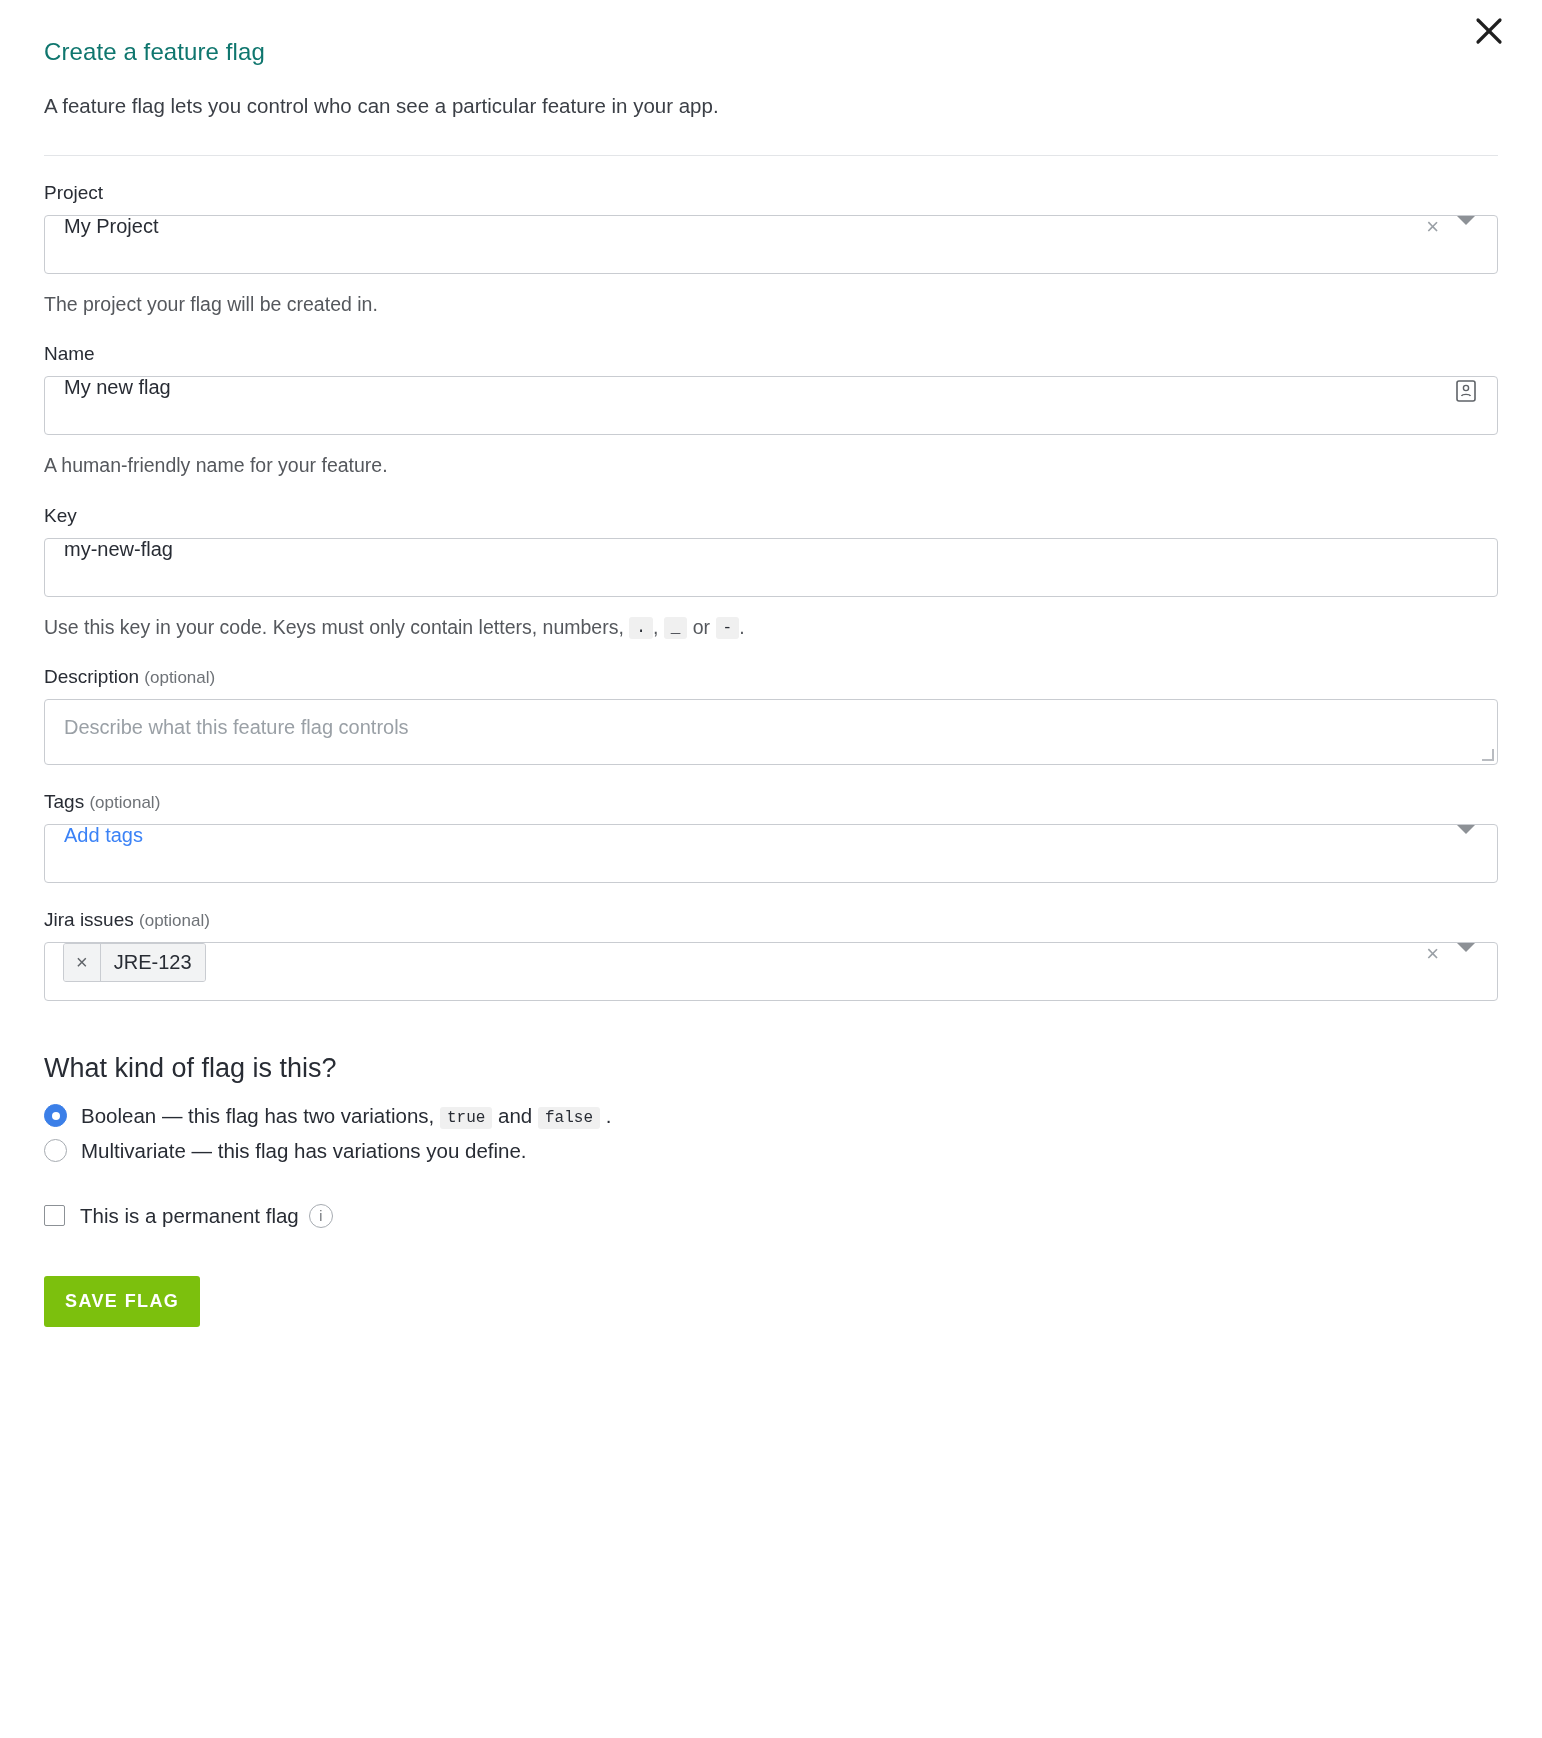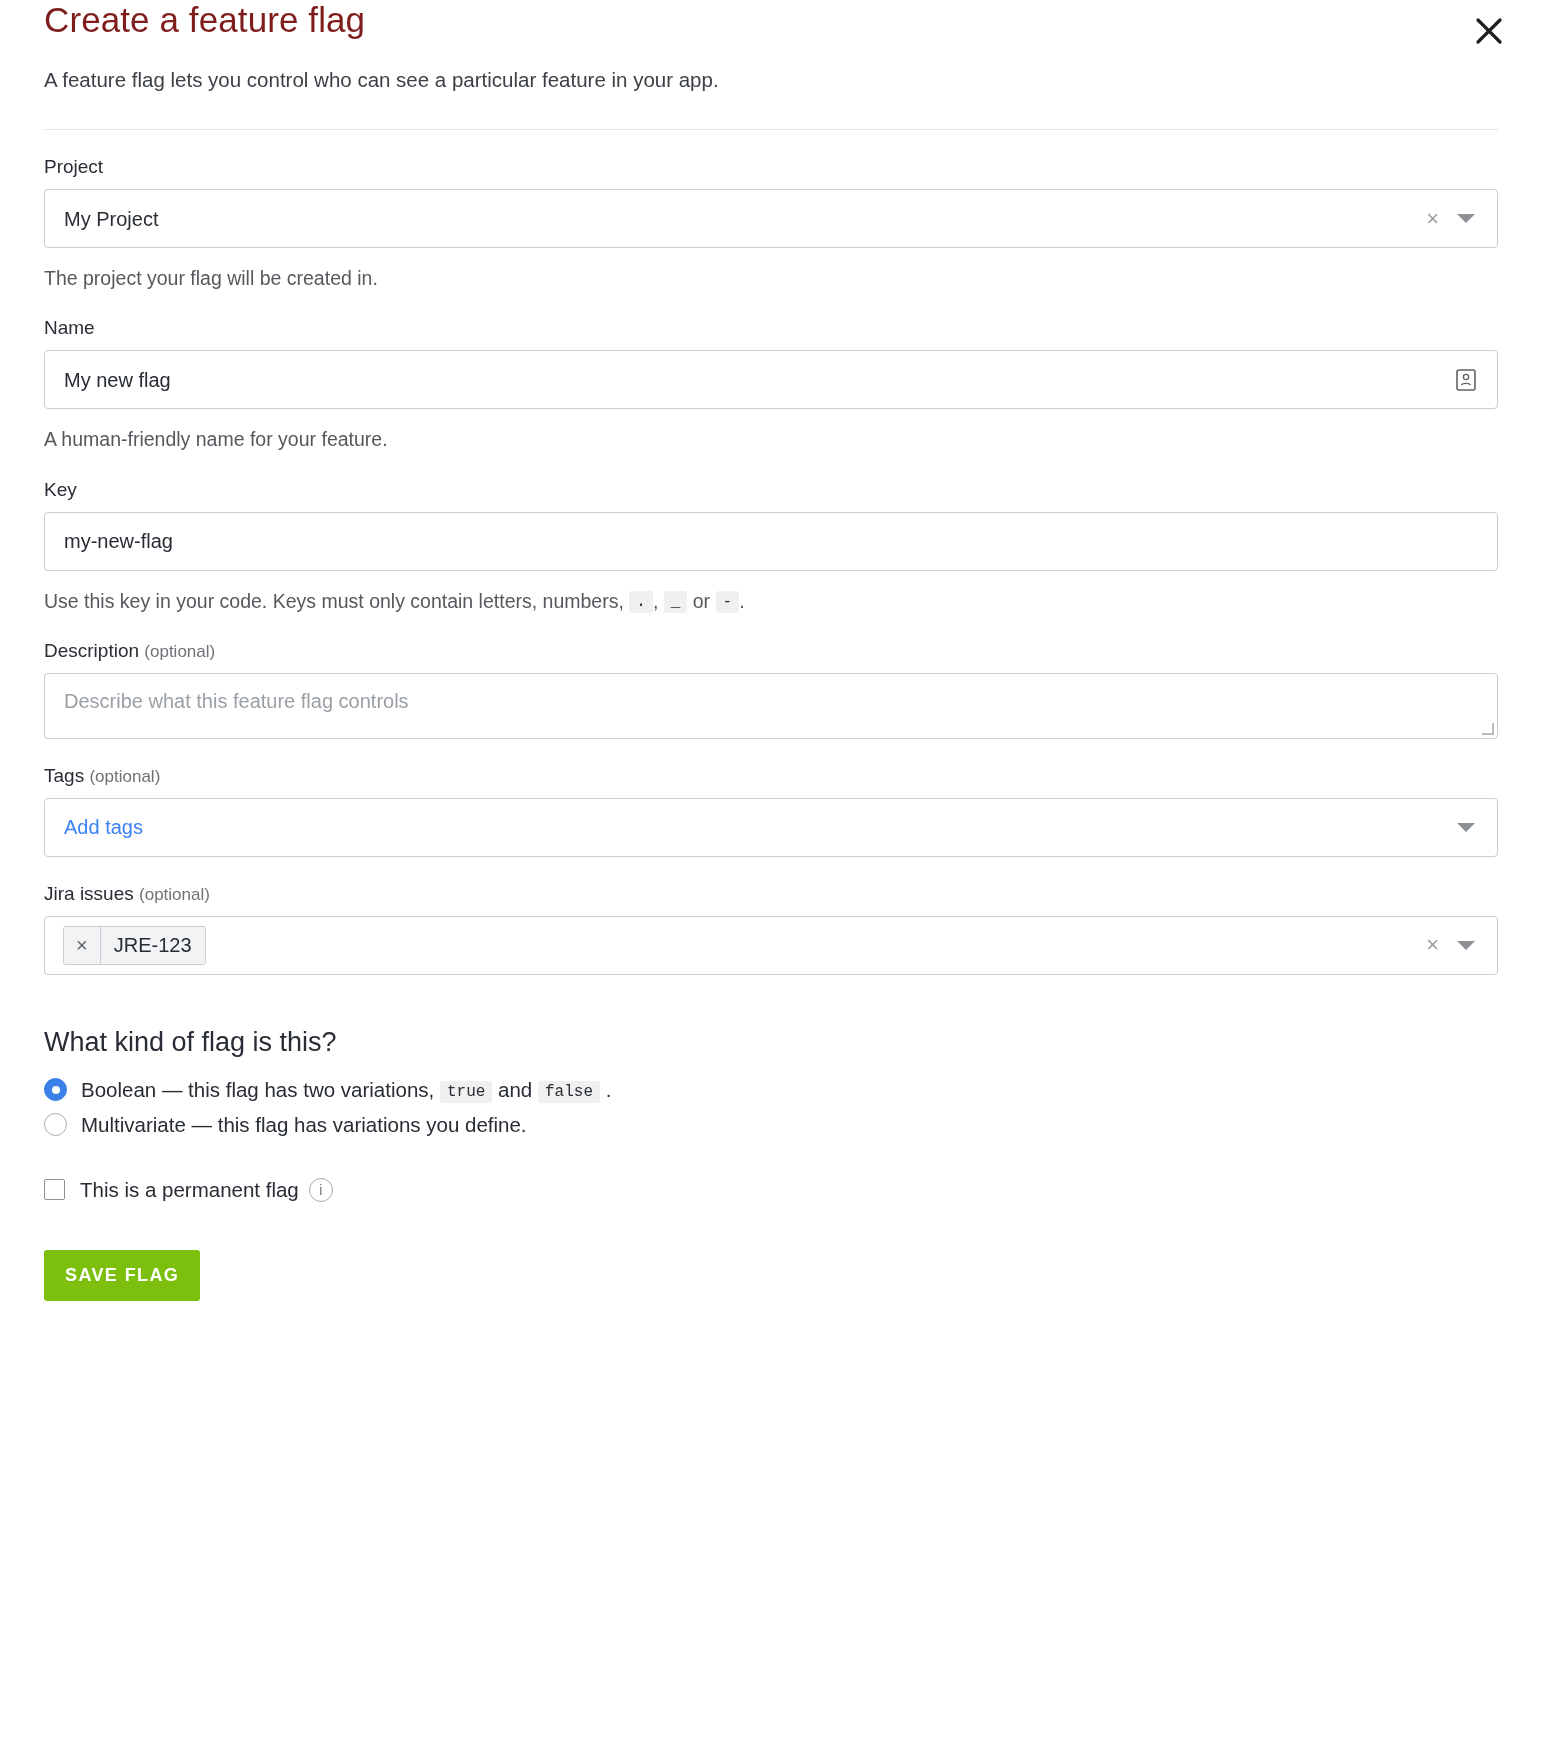--- a/index.html
+++ b/index.html
@@ -28,24 +28,25 @@
     cursor: pointer;
     display: flex;
     align-items: center;
     justify-content: center;
     color: #1f1f1f;
     padding: 0;
   }
   .close-btn svg { display: block; }
 
   .title {
-    font-size: 35px;
+    font-size: 24px;
     font-weight: 400;
-    color: #7f1d1d;
+    color: #0f766e;
     margin: 0;
+    padding-top: 38px;
     letter-spacing: 0.1px;
   }
   .subtitle {
     font-size: 20.5px;
     color: #3b3f46;
     margin: 0;
     padding-top: 28px;
     font-weight: 400;
   }
   .divider {
@@ -68,21 +69,21 @@
   }
 
   .control {
     position: relative;
     width: 100%;
     height: 59px;
     border: 1px solid #c9ccd1;
     border-radius: 4px;
     background: #fff;
     display: flex;
-    align-items: center;
+    align-items: flex-start;
     padding: 0 14px;
     font-size: 20px;
     color: #282c34;
   }
   .control .value {
     flex: 1;
     font-size: 20px;
     color: #282c34;
     line-height: 1;
     padding-left: 5px;

